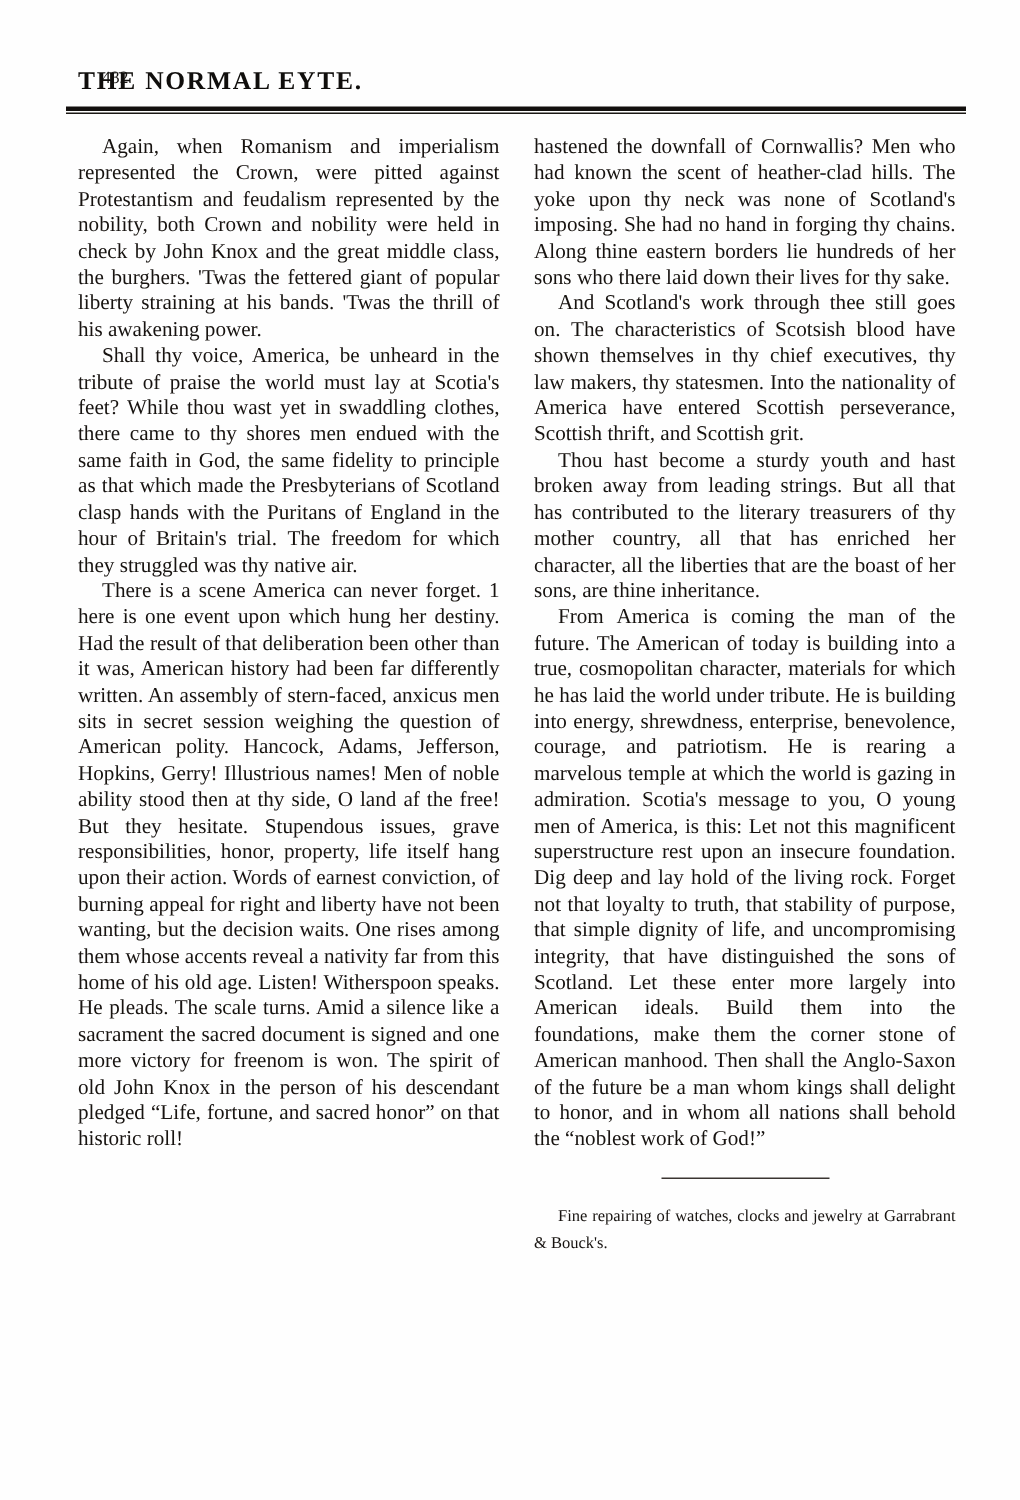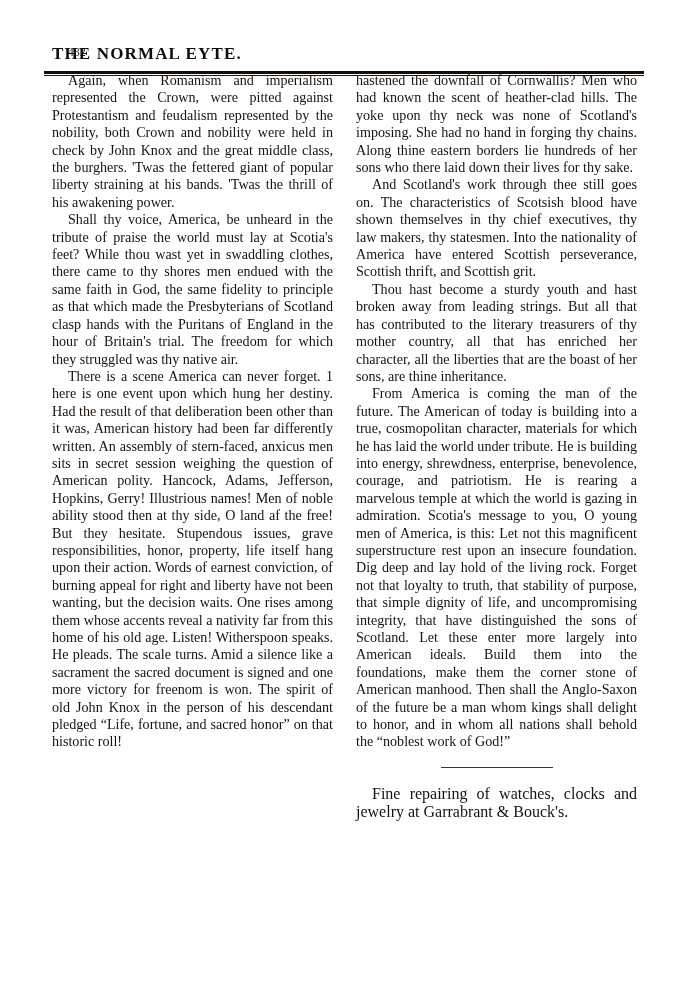--- a/index.html
+++ b/index.html
@@ -71,21 +71,21 @@
   .rule-thin {
     height: 1.1px;
     background: #1b1815;
     width: 100%;
   }
 
   
   .columns {
     position: absolute;
     left: 52px;
-    top: 72px;
+    top: 90px;
     width: 586px;
     height: 900px;
   }
   .col {
     position: absolute;
     top: 0;
     width: 281px;
   }
   .col-left  { left: 0; }
   .col-right { left: 304px; }
@@ -106,21 +106,21 @@
 
   
   .divider {
     width: 112px;
     height: 1.6px;
     background: #3a3531;
     margin: 16px auto 0 auto;
   }
   .advert {
     margin: 17px 0 0 0;
-    font-size: 16px;
+    font-size: 11px;
     line-height: 17.4px;
     text-align: justify;
     text-indent: 16px;
     color: #171310;
   }
 </style>
 </head>
 <body>
 
 <div class="page">

